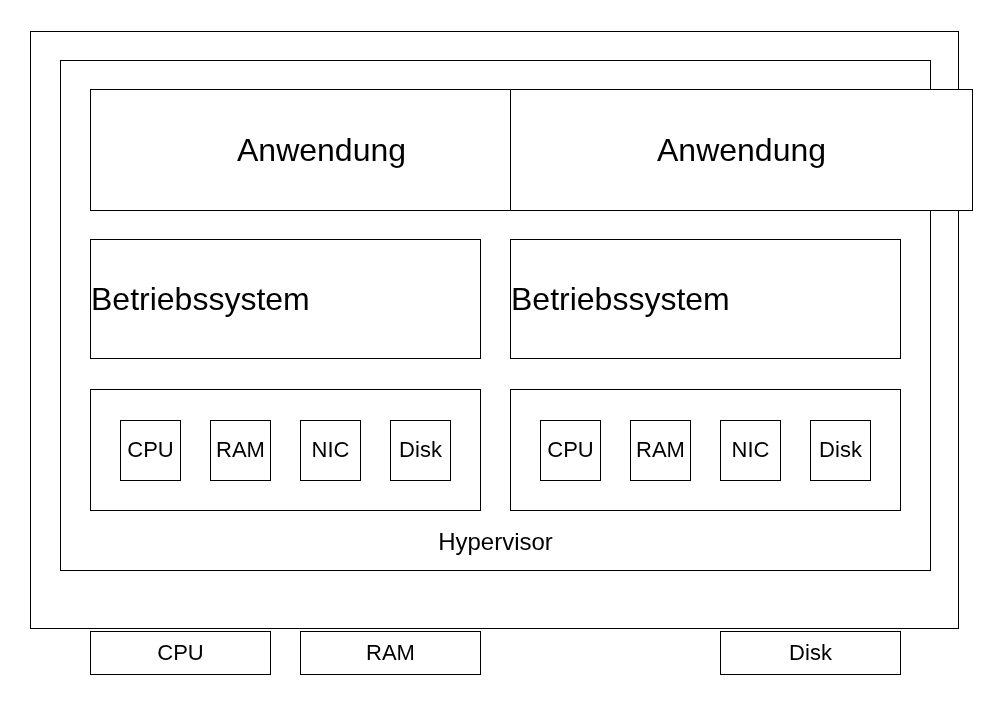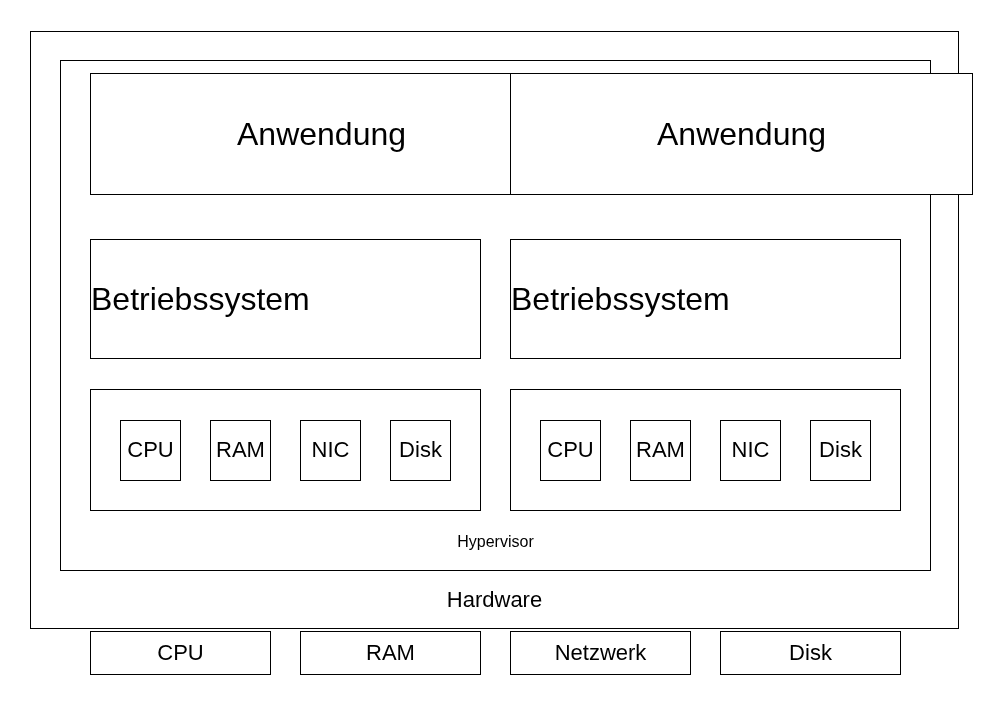--- a/index.html
+++ b/index.html
@@ -32,30 +32,30 @@
 
   
   .hypervisor-box {
     position: absolute; left: 29px; top: 28px;
     width: 871px; height: 511px;
   }
   .hypervisor-label {
     position: absolute; left: 0; bottom: 0;
     width: 100%; height: 56px;
     display: flex; align-items: center; justify-content: center;
-    font-size: 16px; line-height: 1;
+    font-size: 24px; line-height: 1;
   }
 
   
   .vm-col { position: absolute; top: 0; width: 391px; height: 451px; }
   .vm-col.left  { left: 29px; }
   .vm-col.right { left: 449px; }
 
   .app-box {
-    position: absolute; left: 0; top: 12px;
+    position: absolute; left: 0; top: 28px;
     width: 463px; height: 122px;
     display: flex; align-items: center; justify-content: center;
     font-size: 32px;
   }
   .os-box {
     position: absolute; left: 0; top: 178px;
     width: 391px; height: 120px;
     display: flex; align-items: center; justify-content: flex-start;
     font-size: 32px;
   }
@@ -135,29 +135,25 @@
           </div>
           <div class="box device-box">
             <span>Disk</span>
           </div>
         </div>
       </div>
 
       <div class="hypervisor-label">Hypervisor</div>
     </div>
 
-    <div class="hardware-label">Hardware</div>
   </div>
 
   <div class="box phys-box phys-0">
     <span>CPU</span>
   </div>
   <div class="box phys-box phys-1">
     <span>RAM</span>
   </div>
-  <div class="box phys-box phys-2">
-    <span>Netzwerk</span>
-  </div>
   <div class="box phys-box phys-3">
     <span>Disk</span>
   </div>
 
 </div>
 
 </body></html>

